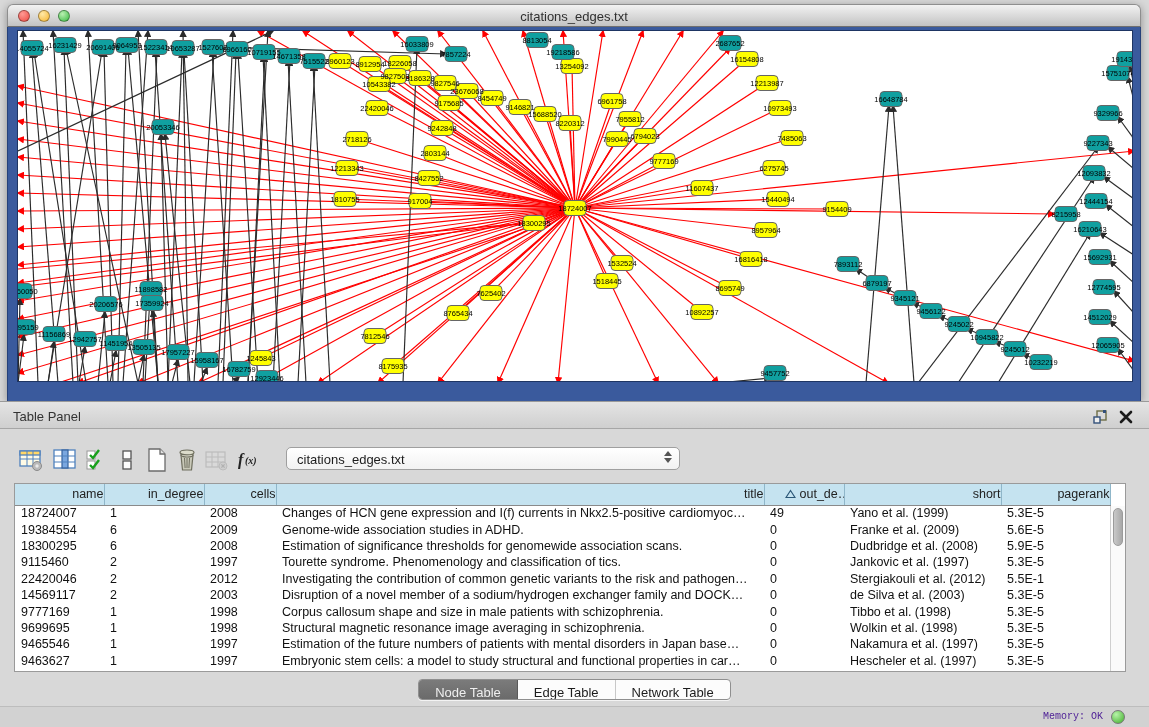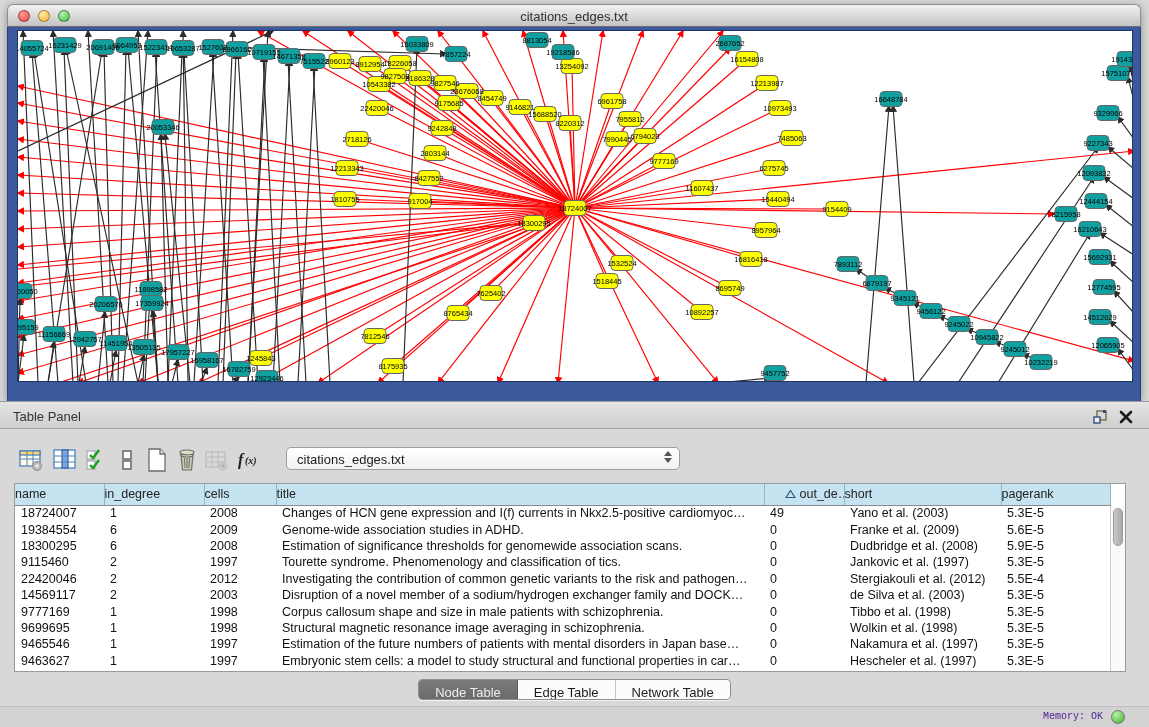--- a/index.html
+++ b/index.html
@@ -39,21 +39,21 @@
     border:1px solid #9f9f9f; border-radius:5px; }
   #dd-label { position:absolute; left:10px; top:4px; font-size:13px; color:#1c1c1c; }
   .dd-arrows { position:absolute; right:7px; top:3px; display:flex; flex-direction:column; gap:2px; }
   .tri-up   { width:0; height:0; border-left:4px solid transparent; border-right:4px solid transparent; border-bottom:5px solid #555; }
   .tri-down { width:0; height:0; border-left:4px solid transparent; border-right:4px solid transparent; border-top:5px solid #555; }
 
   
   #table-wrap { left:14px; top:82px; width:1112px; height:189px; background:#fff; border:1px solid #9a9a9a; }
   table { border-collapse:collapse; table-layout:fixed; width:1095px; font-size:12.5px; color:#111; }
   th { height:21px; background:#c5e3f0; border-right:1px solid #8fb6c9; border-bottom:1px solid #8a8a8a;
-    font-weight:normal; font-size:12.5px; color:#222; text-align:left; overflow:hidden; white-space:nowrap; }
+    font-weight:normal; font-size:12.5px; color:#222; text-align:right; overflow:hidden; white-space:nowrap; }
   th.lft { text-align:left; padding-left:20px; }
   td { height:16.4px; padding:0 0 0 6px; overflow:hidden; white-space:nowrap; }
   #vscroll { position:absolute; right:0; top:22px; width:15px; height:165px; background:#fafafa; border-left:1px solid #cfcfcf; }
   #vthumb { position:absolute; left:2px; top:2px; width:10px; height:38px; border-radius:6px;
     background:linear-gradient(90deg,#c9c9c9,#a8a8a8); border:1px solid #9b9b9b; }
 
   
   #tabs { left:0; top:278px; width:1149px; height:24px; display:flex; justify-content:center; }
   #seg { display:flex; height:21px; border:1px solid #8f8f8f; border-radius:4px; overflow:hidden;
     background:#fcfcfc; box-shadow:0 1px 0 rgba(255,255,255,.7); }
@@ -576,21 +576,21 @@
             <th>pagerank</th>
           </tr>
         </thead>
       <tbody id="tbody-rows">
           <tr>
             <td>18724007</td>
             <td>1</td>
             <td>2008</td>
             <td>Changes of HCN gene expression and I(f) currents in Nkx2.5-positive cardiomyoc…</td>
             <td>49</td>
-            <td>Yano et al. (2003)</td>
+            <td>Yano et al. (1999)</td>
             <td>5.3E-5</td>
           </tr>
           <tr>
             <td>19384554</td>
             <td>6</td>
             <td>2009</td>
             <td>Genome-wide association studies in ADHD.</td>
             <td>0</td>
             <td>Franke et al. (2009)</td>
             <td>5.6E-5</td>
@@ -613,21 +613,21 @@
             <td>Jankovic et al. (1997)</td>
             <td>5.3E-5</td>
           </tr>
           <tr>
             <td>22420046</td>
             <td>2</td>
             <td>2012</td>
             <td>Investigating the contribution of common genetic variants to the risk and pathogen…</td>
             <td>0</td>
             <td>Stergiakouli et al. (2012)</td>
-            <td>5.5E-4</td>
+            <td>5.5E-1</td>
           </tr>
           <tr>
             <td>14569117</td>
             <td>2</td>
             <td>2003</td>
             <td>Disruption of a novel member of a sodium/hydrogen exchanger family and DOCK…</td>
             <td>0</td>
             <td>de Silva et al. (2003)</td>
             <td>5.3E-5</td>
           </tr>

